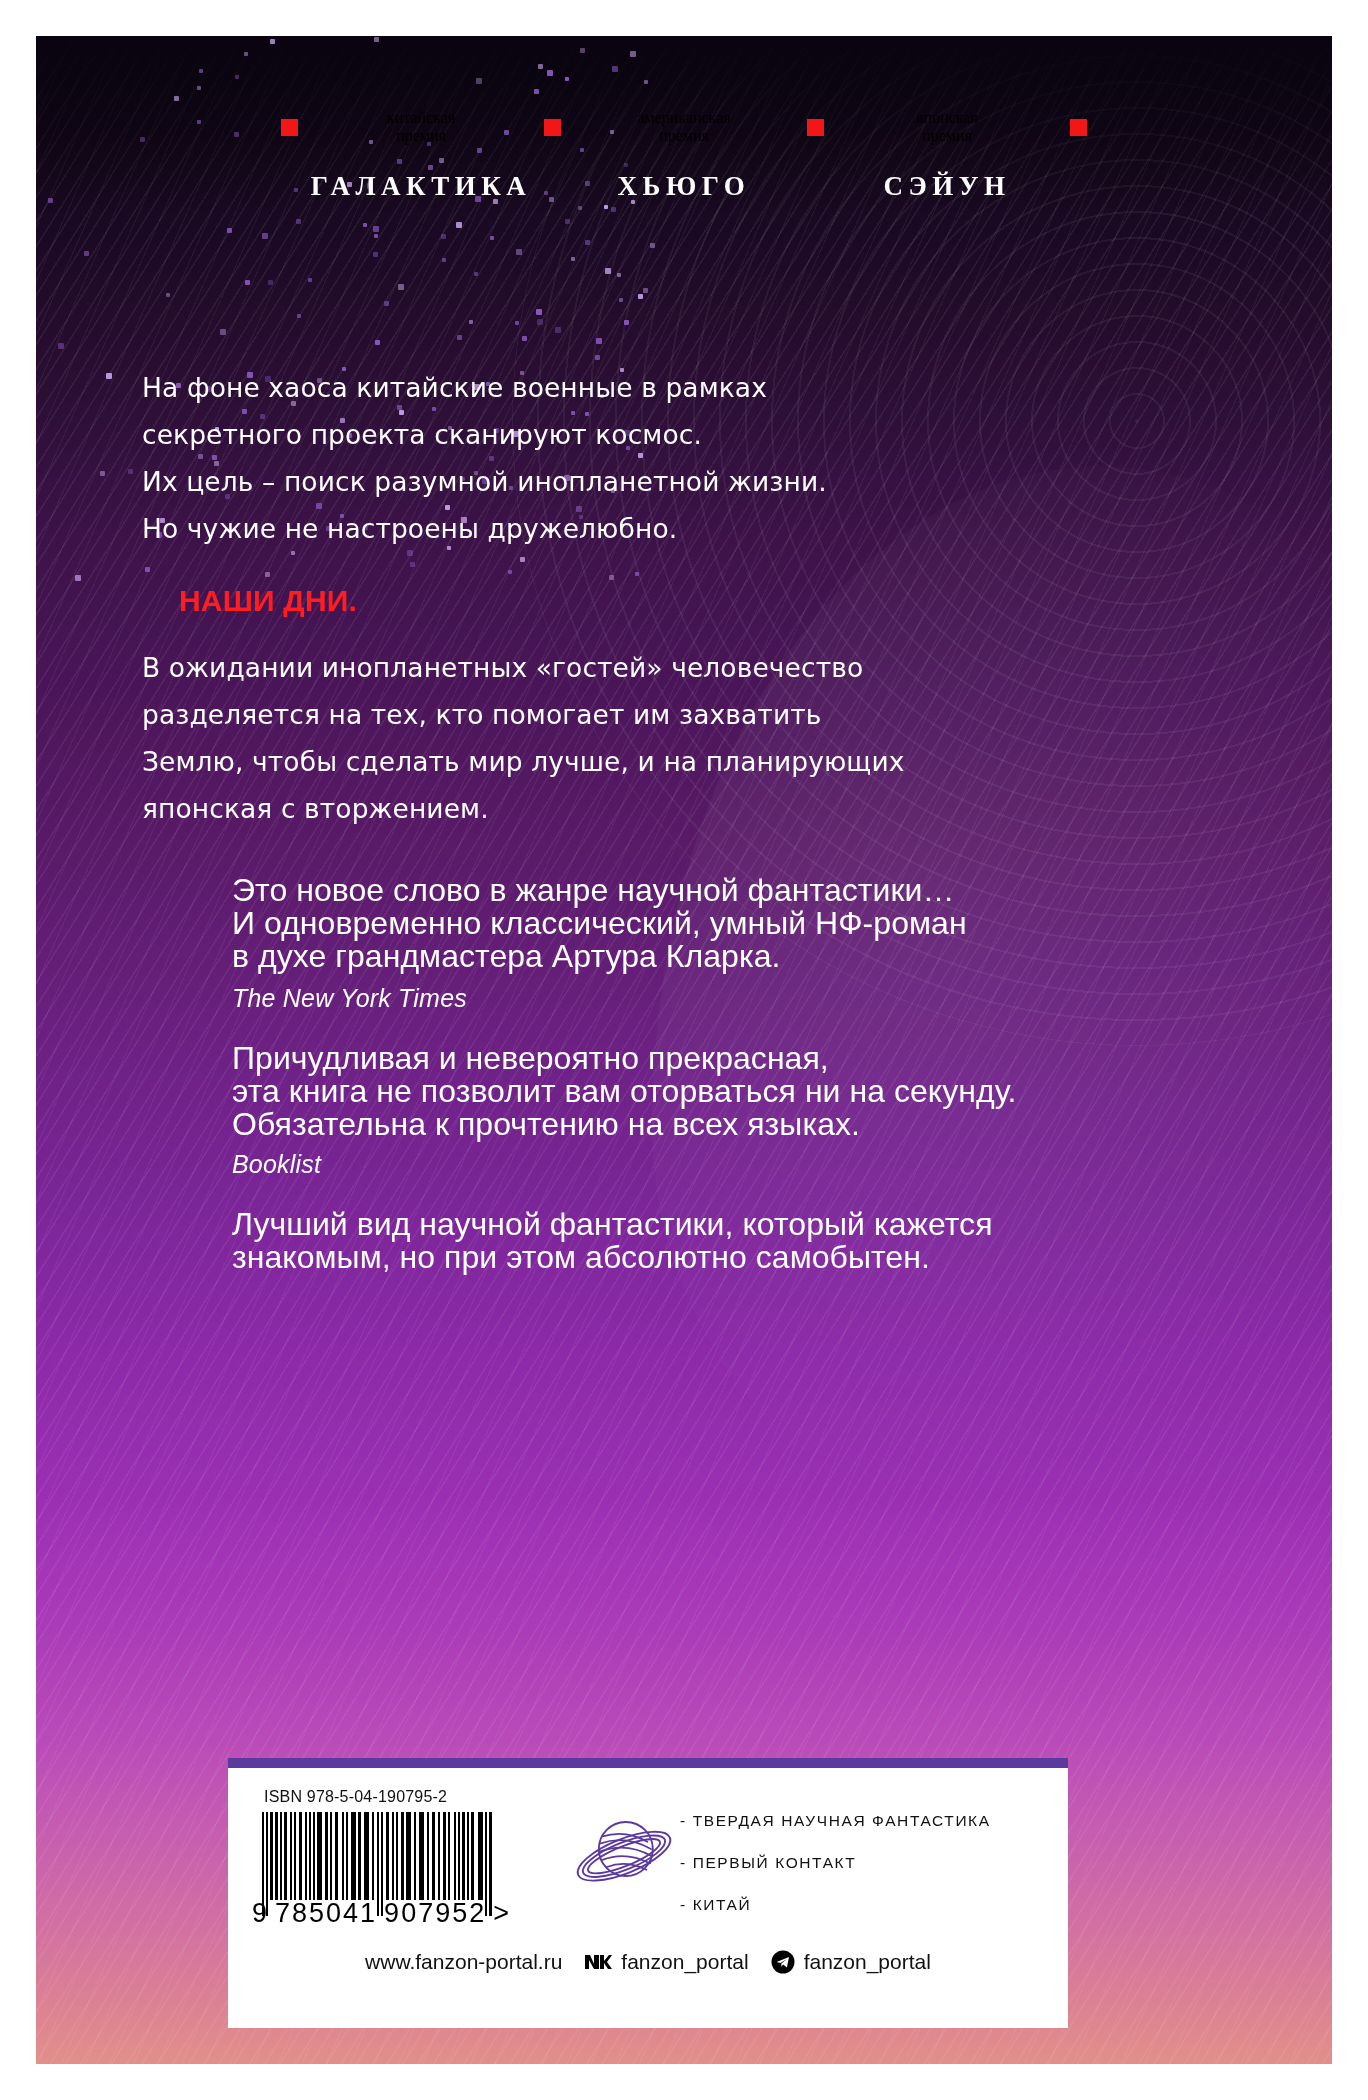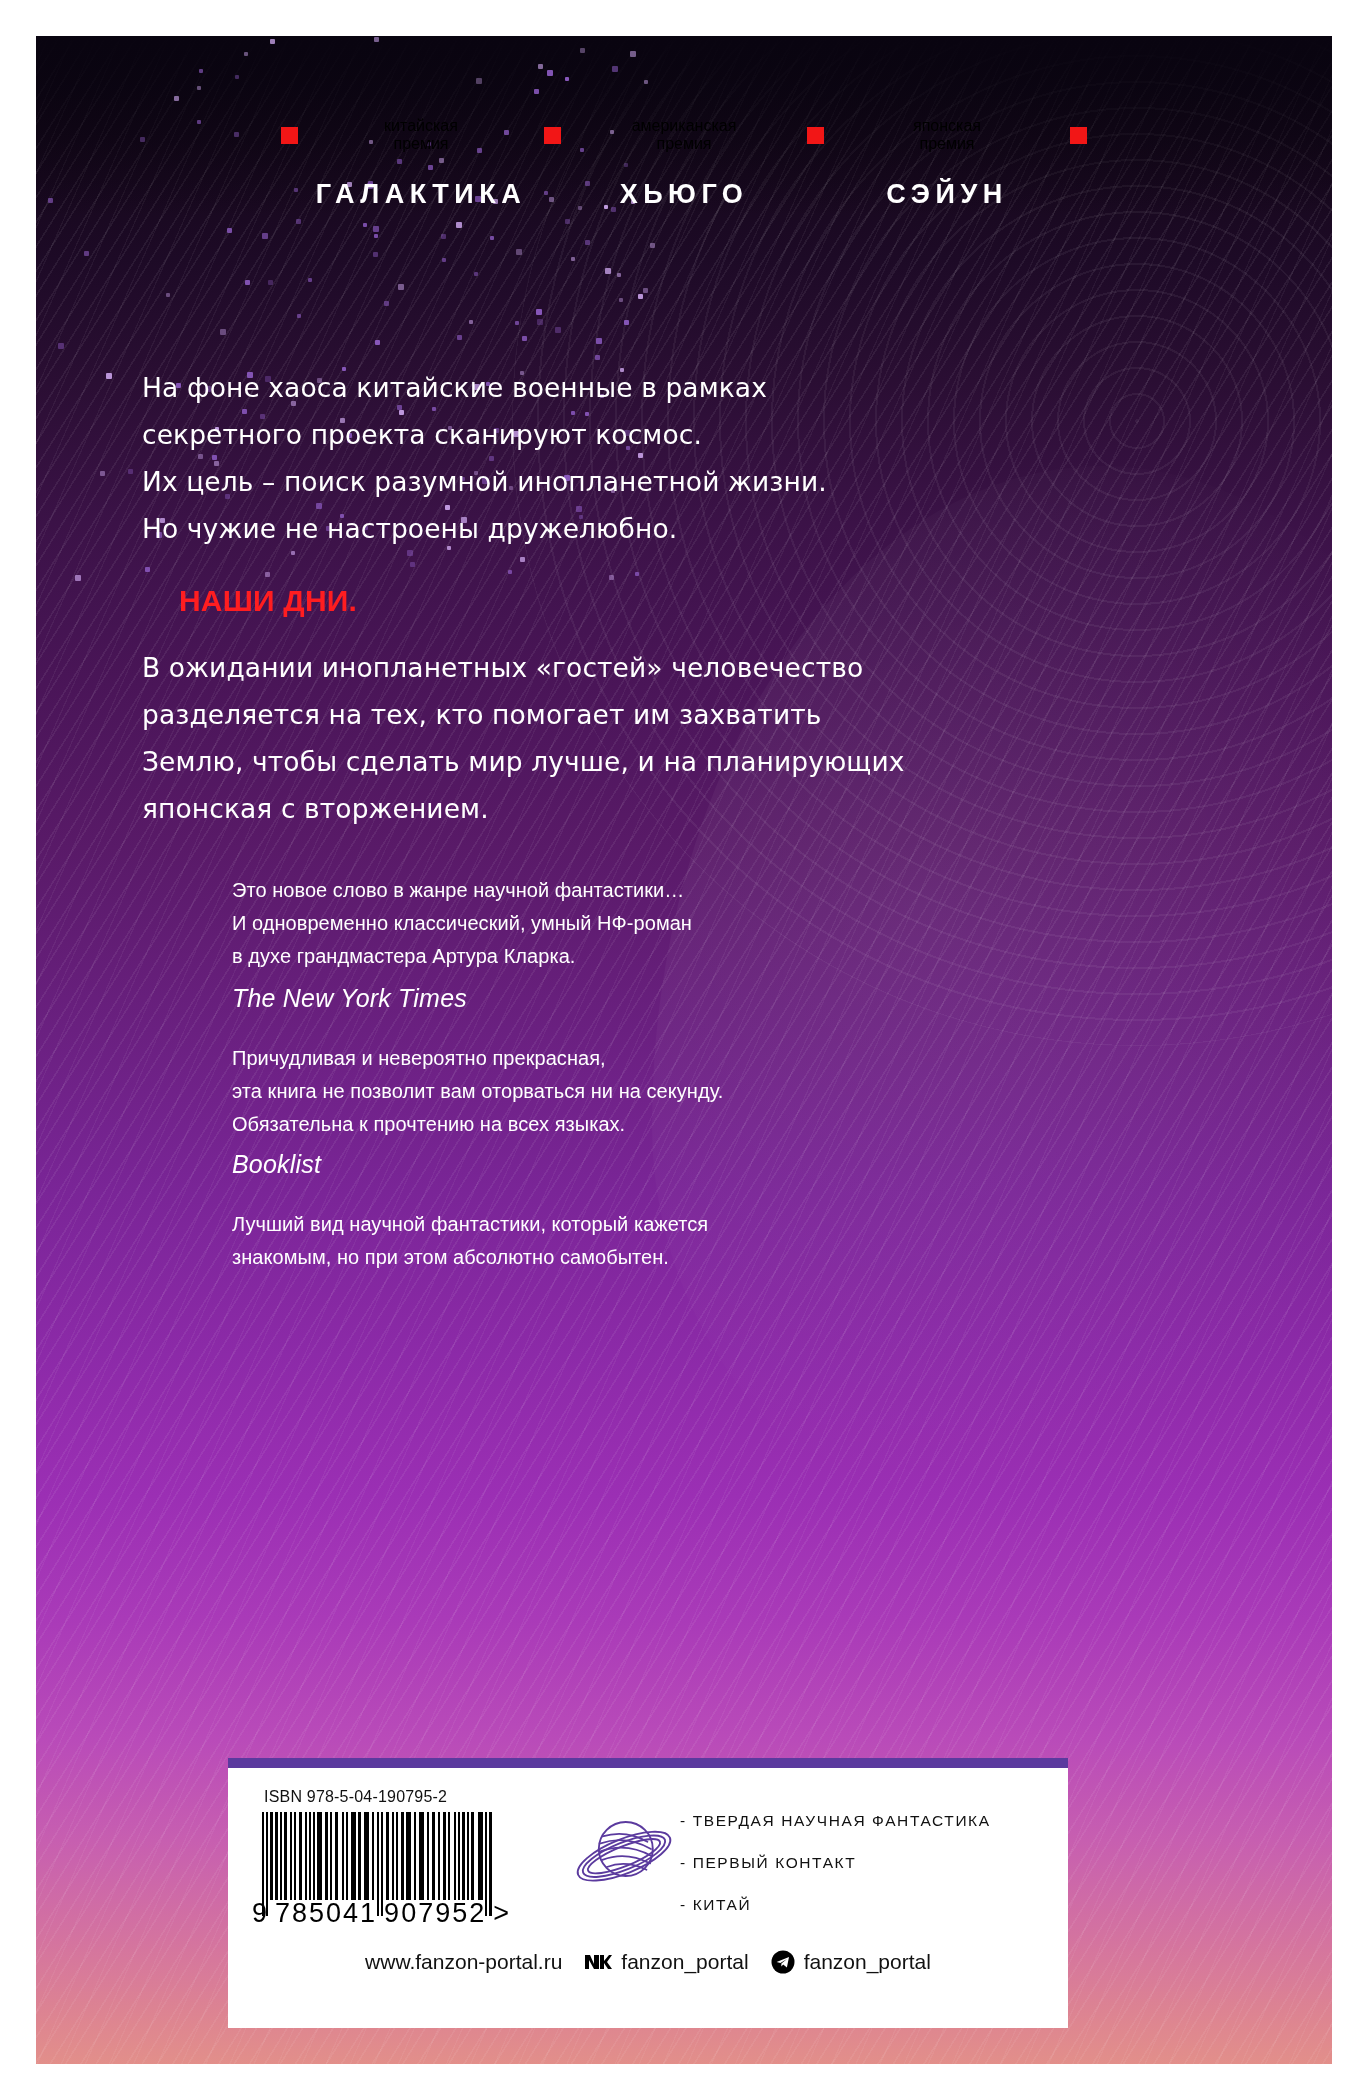--- a/index.html
+++ b/index.html
@@ -82,21 +82,21 @@
     position:absolute; display:block; width:4px; height:4px;
     background:#b98fe0; border-radius:1px; opacity:.85;
   }
   #topfade {
     position:absolute; left:0; top:0; width:100%; height:180px;
     background:linear-gradient(180deg,#090410 0%, rgba(9,4,16,0) 100%);
     pointer-events:none;
   }
 
   
-  #awards { position:absolute; left:0; top:81px; width:100%; }
+  #awards { position:absolute; left:0; top:73px; width:100%;font-family:Liberation Serif, serif; }
   .awards-row {
     display:flex; align-items:center; justify-content:center;
     gap:0px;
   }
   .aw-sq { width:17px; height:17px; background:#f21616; flex:none; }
   .aw-col { width:246px; text-align:center; }
   .aw-name {
     color:#ffffff; font-size:27px; font-weight:700;
     letter-spacing:5.5px; margin-top:26px;
   }
@@ -108,21 +108,21 @@
     font-family:"Liberation Sans", sans-serif;
   }
   .syn {
     position:absolute; color:#ffffff;
     font-family:"DejaVu Sans", sans-serif;
     font-size:26.5px; line-height:47px; font-weight:400;
     letter-spacing:.1px;
   }
   .quote {
     position:absolute; color:#ffffff;
-    font-size:20px; line-height:33px; letter-spacing:.05px;
+    font-size:32px; line-height:33px; letter-spacing:.05px;
   }
   .attr {
     position:absolute; color:#ffffff; font-style:italic;
     font-size:25px; font-weight:400; letter-spacing:.2px;
   }
 
   
   #footer {
     position:absolute; left:228px; top:1758px;
     width:840px; height:270px; background:#ffffff;

